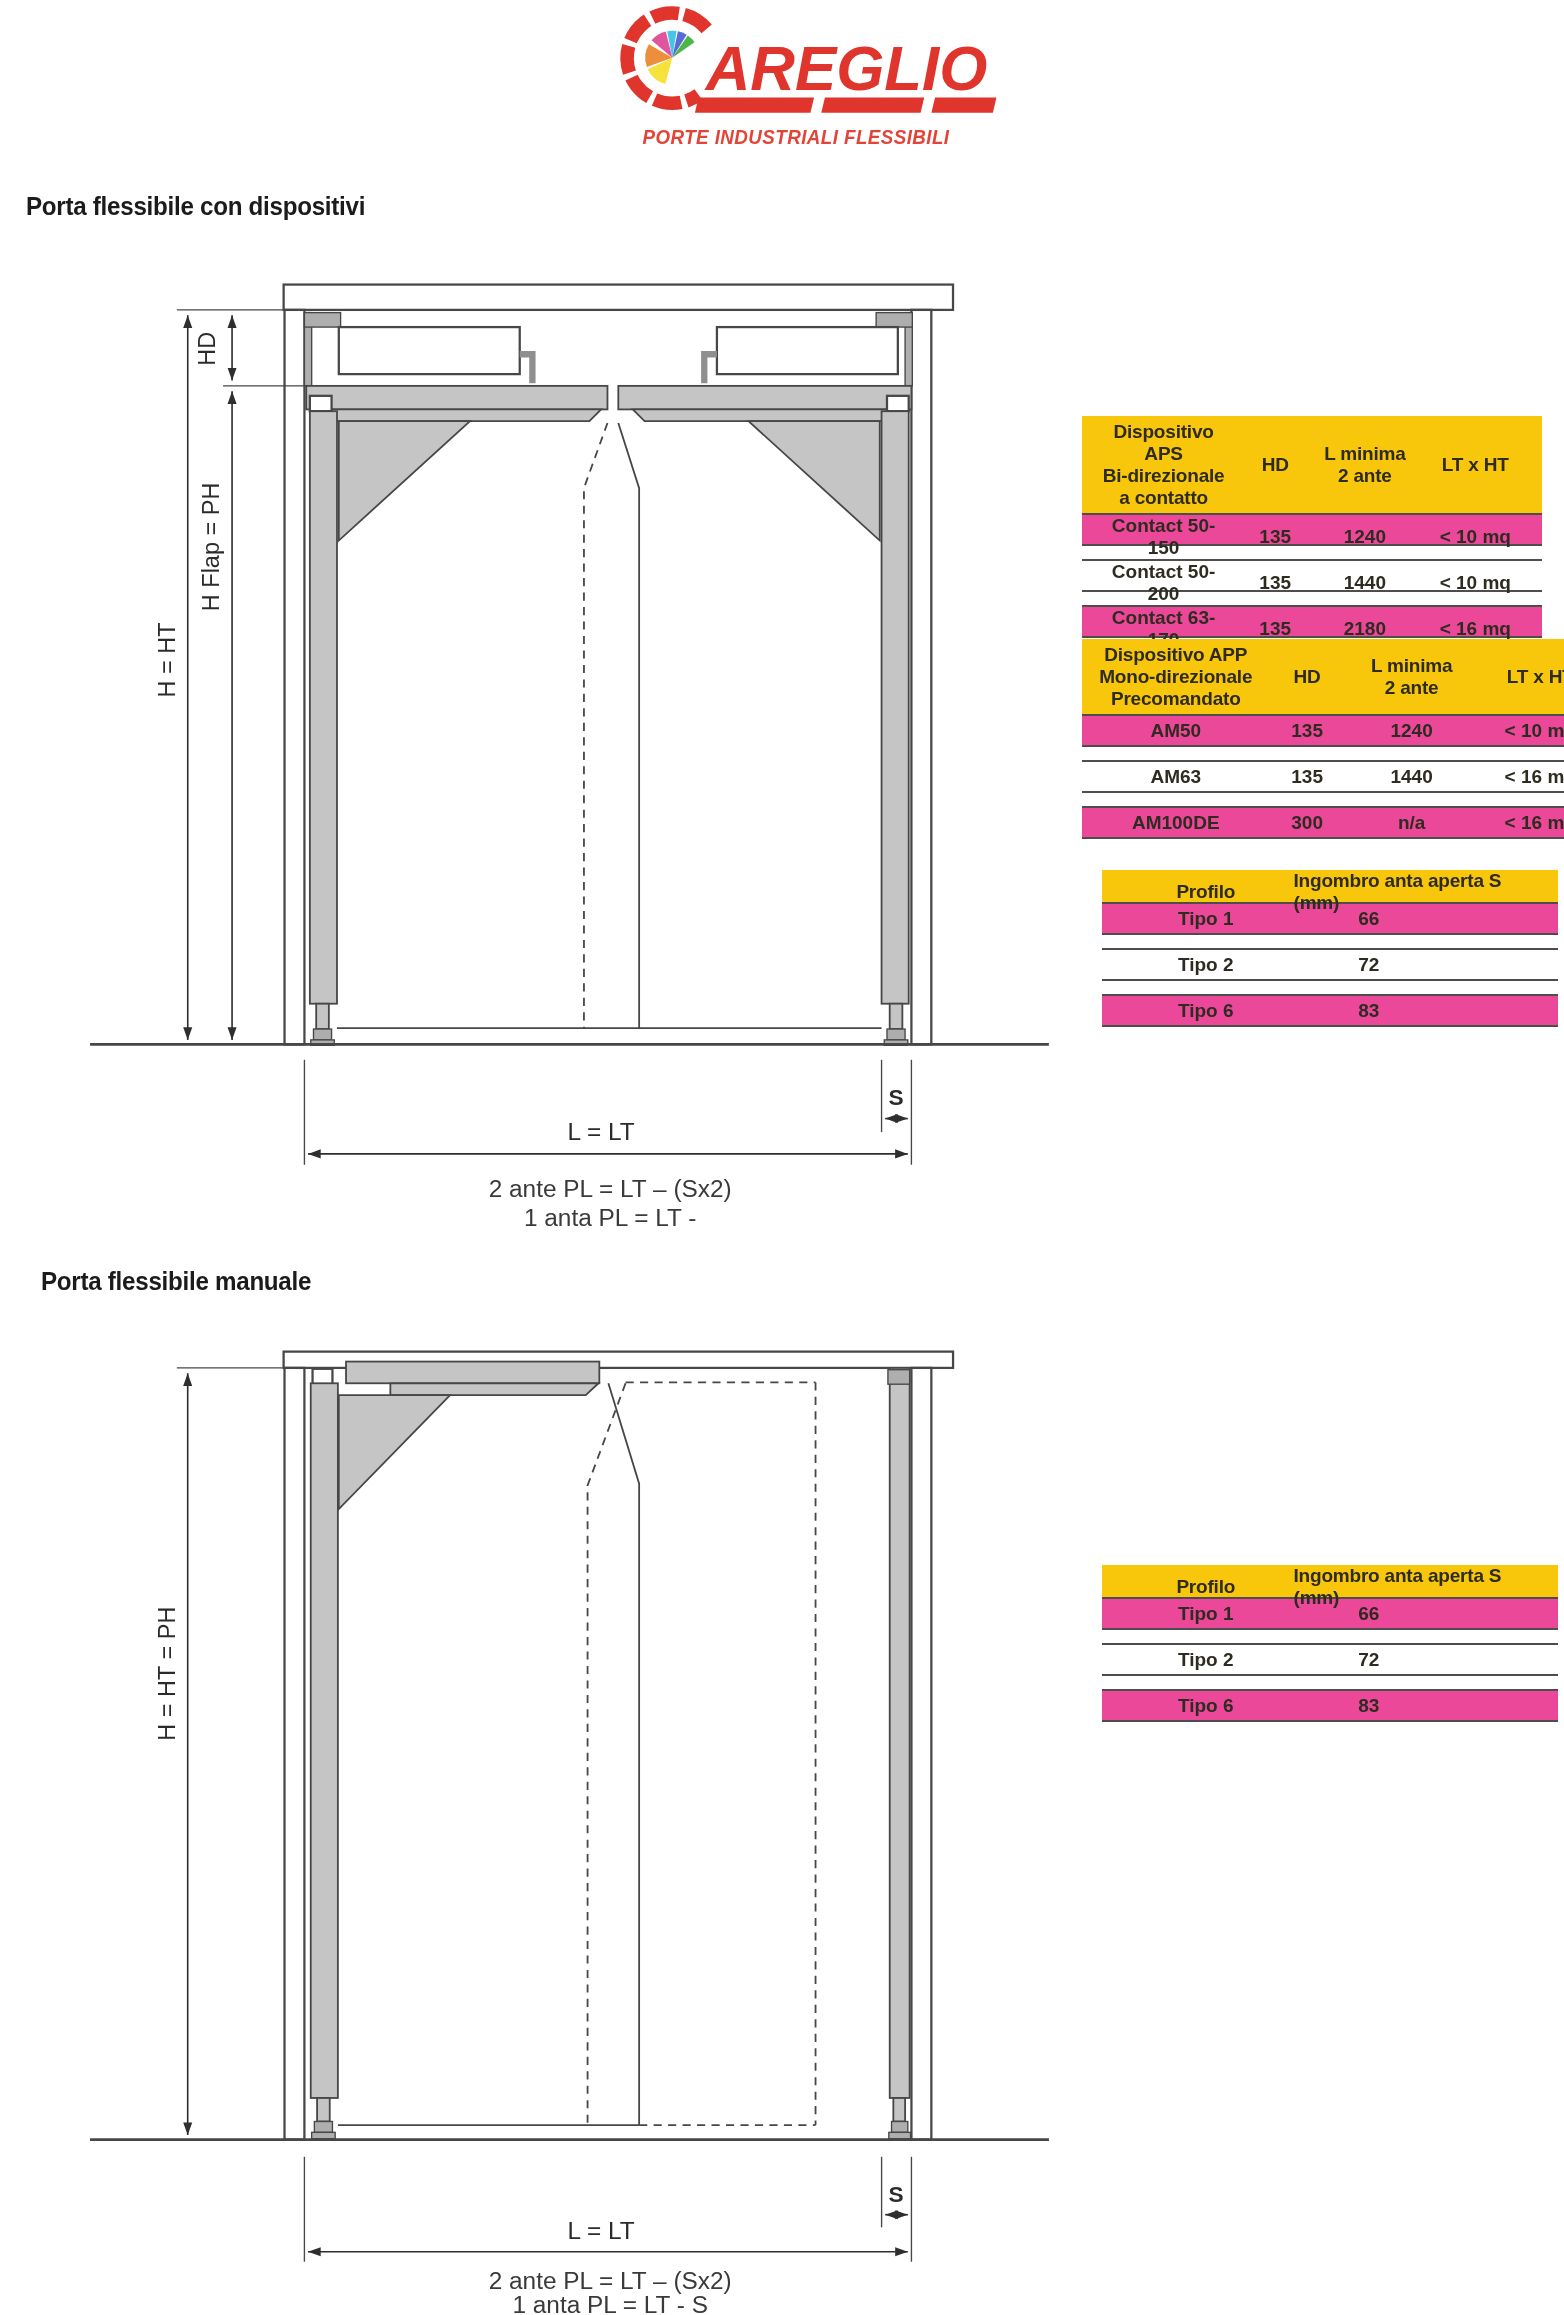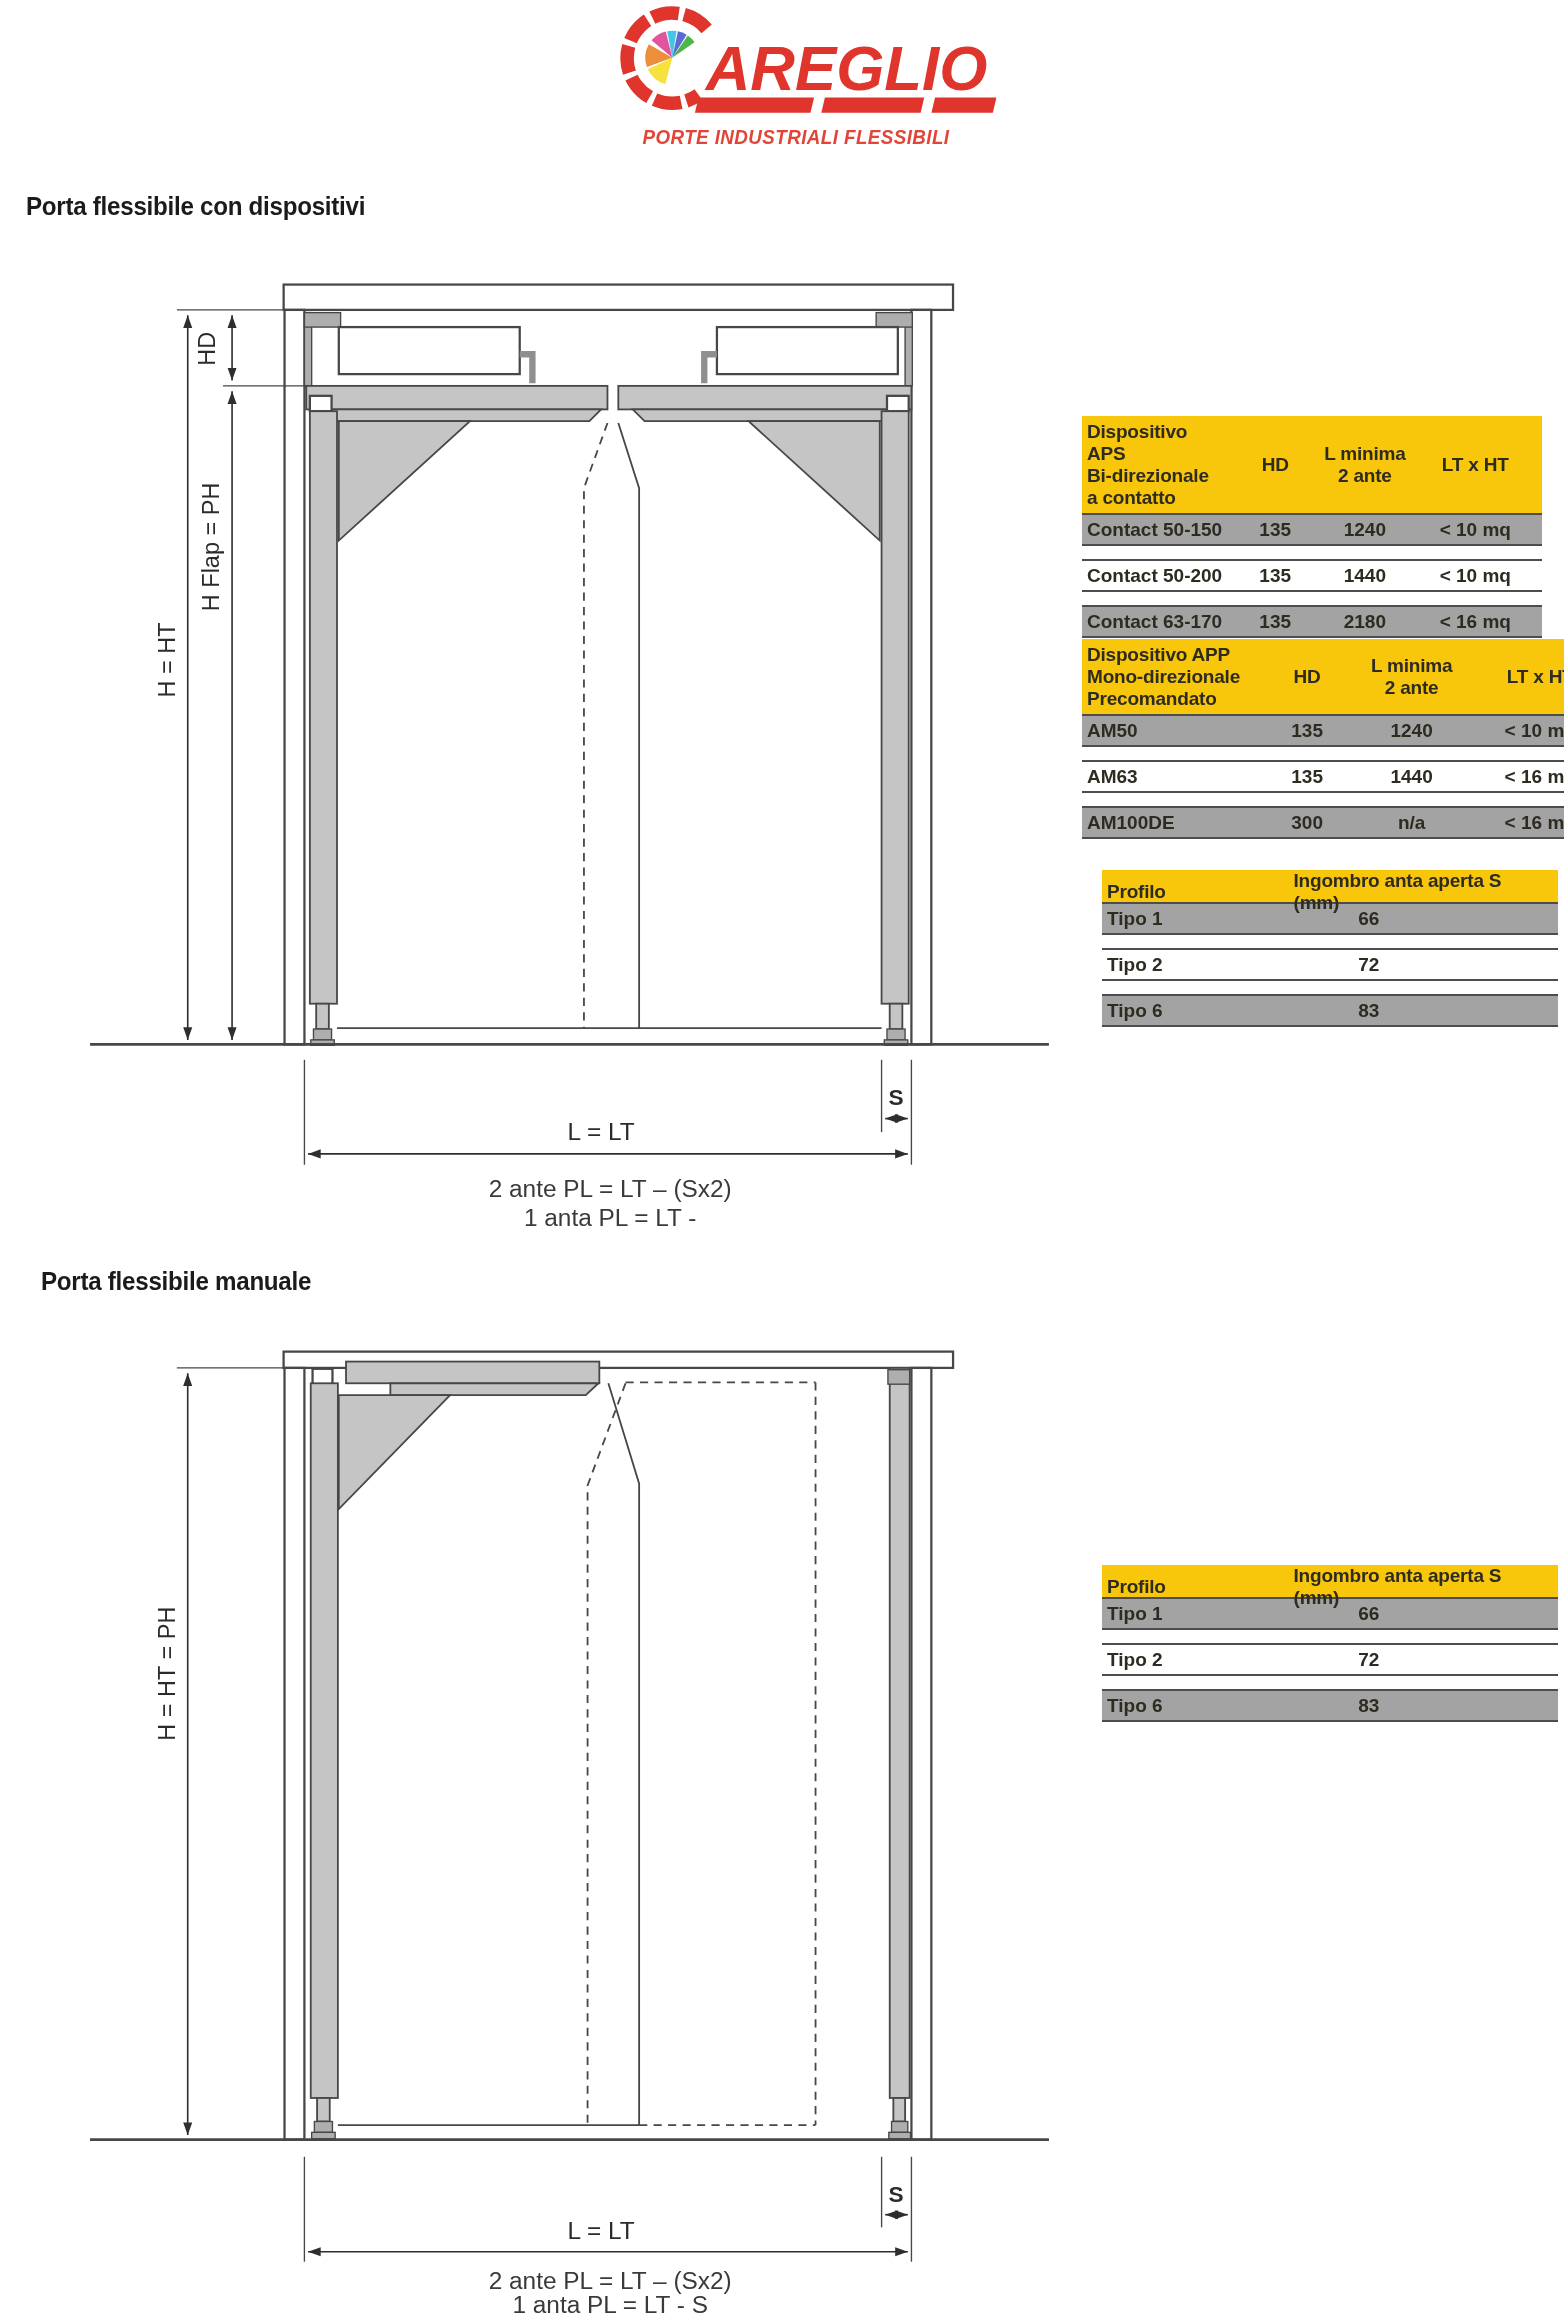--- a/index.html
+++ b/index.html
@@ -11,26 +11,26 @@
   .sec-title{position:absolute;font-weight:bold;font-size:26px;color:#1b1b1b;
              letter-spacing:-0.3px;transform:scaleX(.93);transform-origin:left center;white-space:nowrap}
 
   
   .dtable{position:absolute;color:#2e2b20}
   .thead{background:#f8c60b;border-bottom:2.7px solid #4d4d4d;display:grid;align-items:center;
          font-weight:bold;font-size:19px;line-height:22px;letter-spacing:-0.2px}
   .trow{display:grid;align-items:center;height:29px;border-bottom:2.7px solid #4d4d4d;
         font-weight:bold;font-size:19px;background:#ffffff}
   .trow + .trow{margin-top:13px;border-top:2.7px solid #4d4d4d}
-  .trow.alt{background:#a3a3a3}
+  .trow.alt{background:#ec4899}
   .t4col .thead,.t4col .trow{grid-template-columns:32% 20% 19% 29%}
   .t4col .thead{padding:4.5px 0}
   .t2col .thead{grid-template-columns:42% 58%;height:32px}
   .t2col .trow{grid-template-columns:42% 33% 25%}
-  .cell-l{padding-left:5px;text-align:left;white-space:pre-line}
+  .cell-l{padding-left:16px;text-align:center;white-space:pre-line}
   .cell-c{text-align:center;white-space:pre-line}
   .cell-r{text-align:left;padding-right:8.1px}
 
   
   .w{fill:#ffffff;stroke:#474747;stroke-width:2.5}
   .g{fill:#c5c5c5;stroke:#474747;stroke-width:2}
   .g2{fill:#aeaeae;stroke:#474747;stroke-width:1.5}
   .ln{stroke:#474747;stroke-width:2;fill:none}
   .lnt{stroke:#474747;stroke-width:1.5;fill:none}
   .ground{stroke:#474747;stroke-width:3;fill:none}

